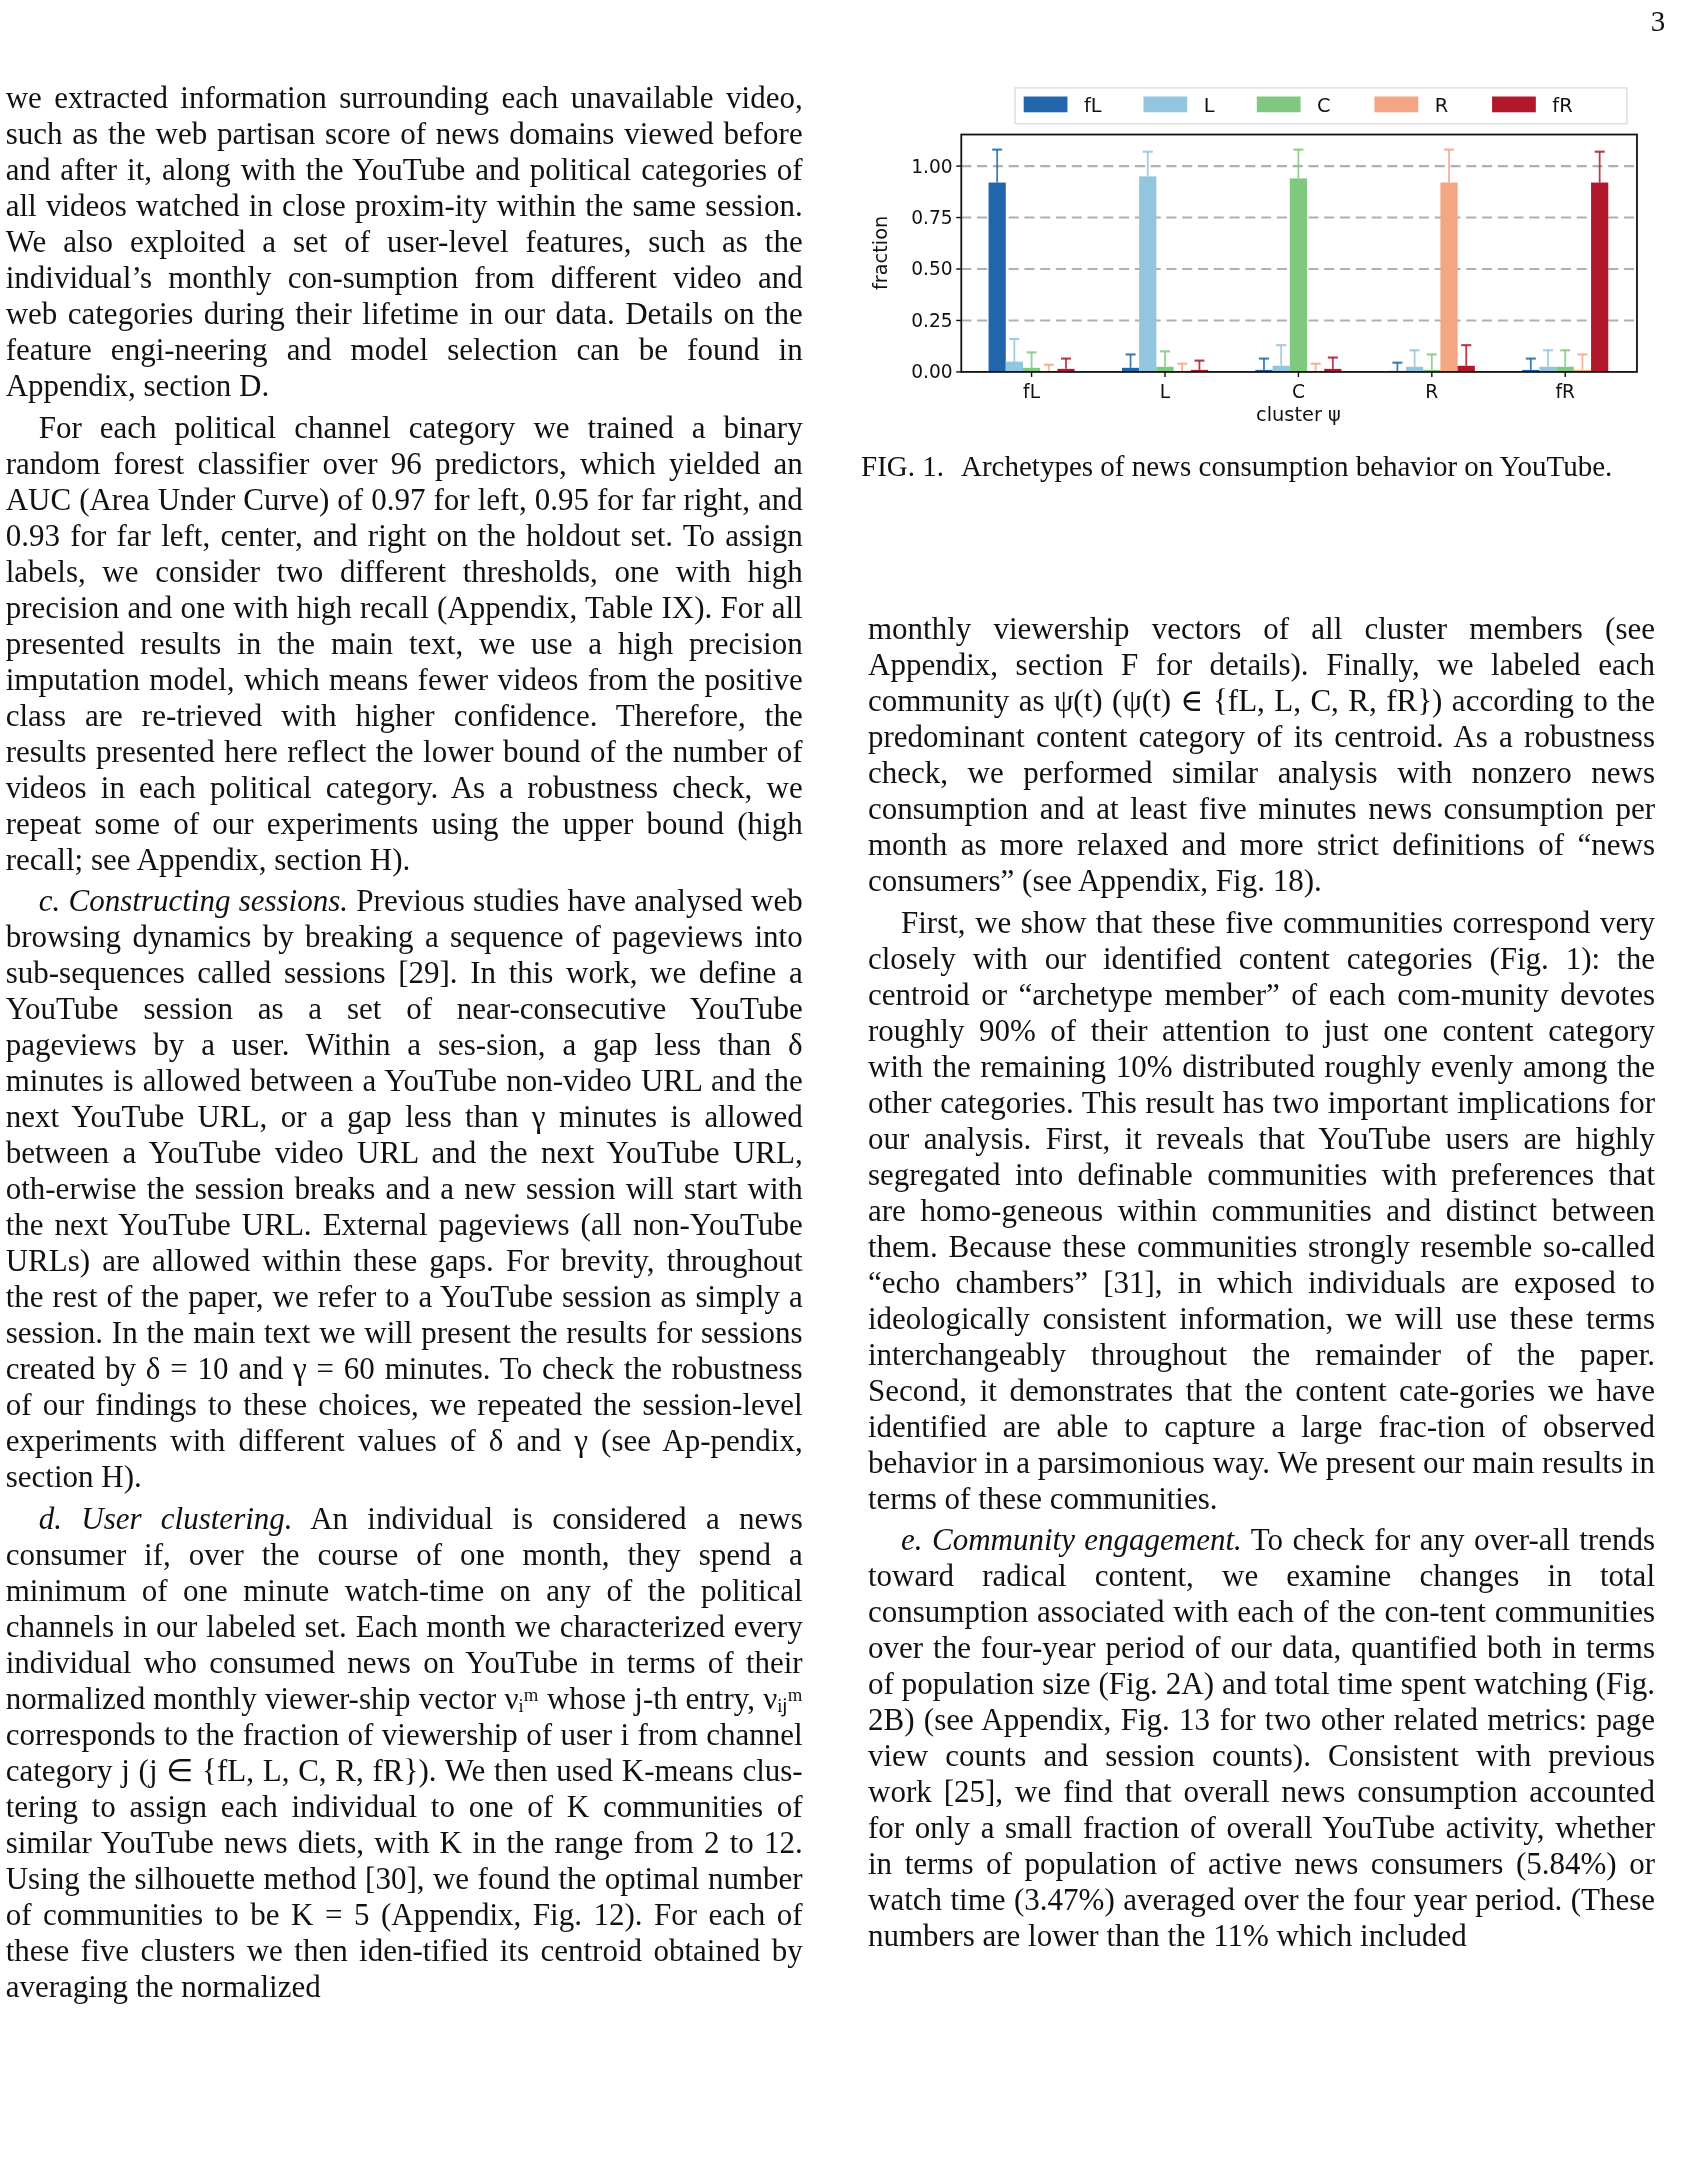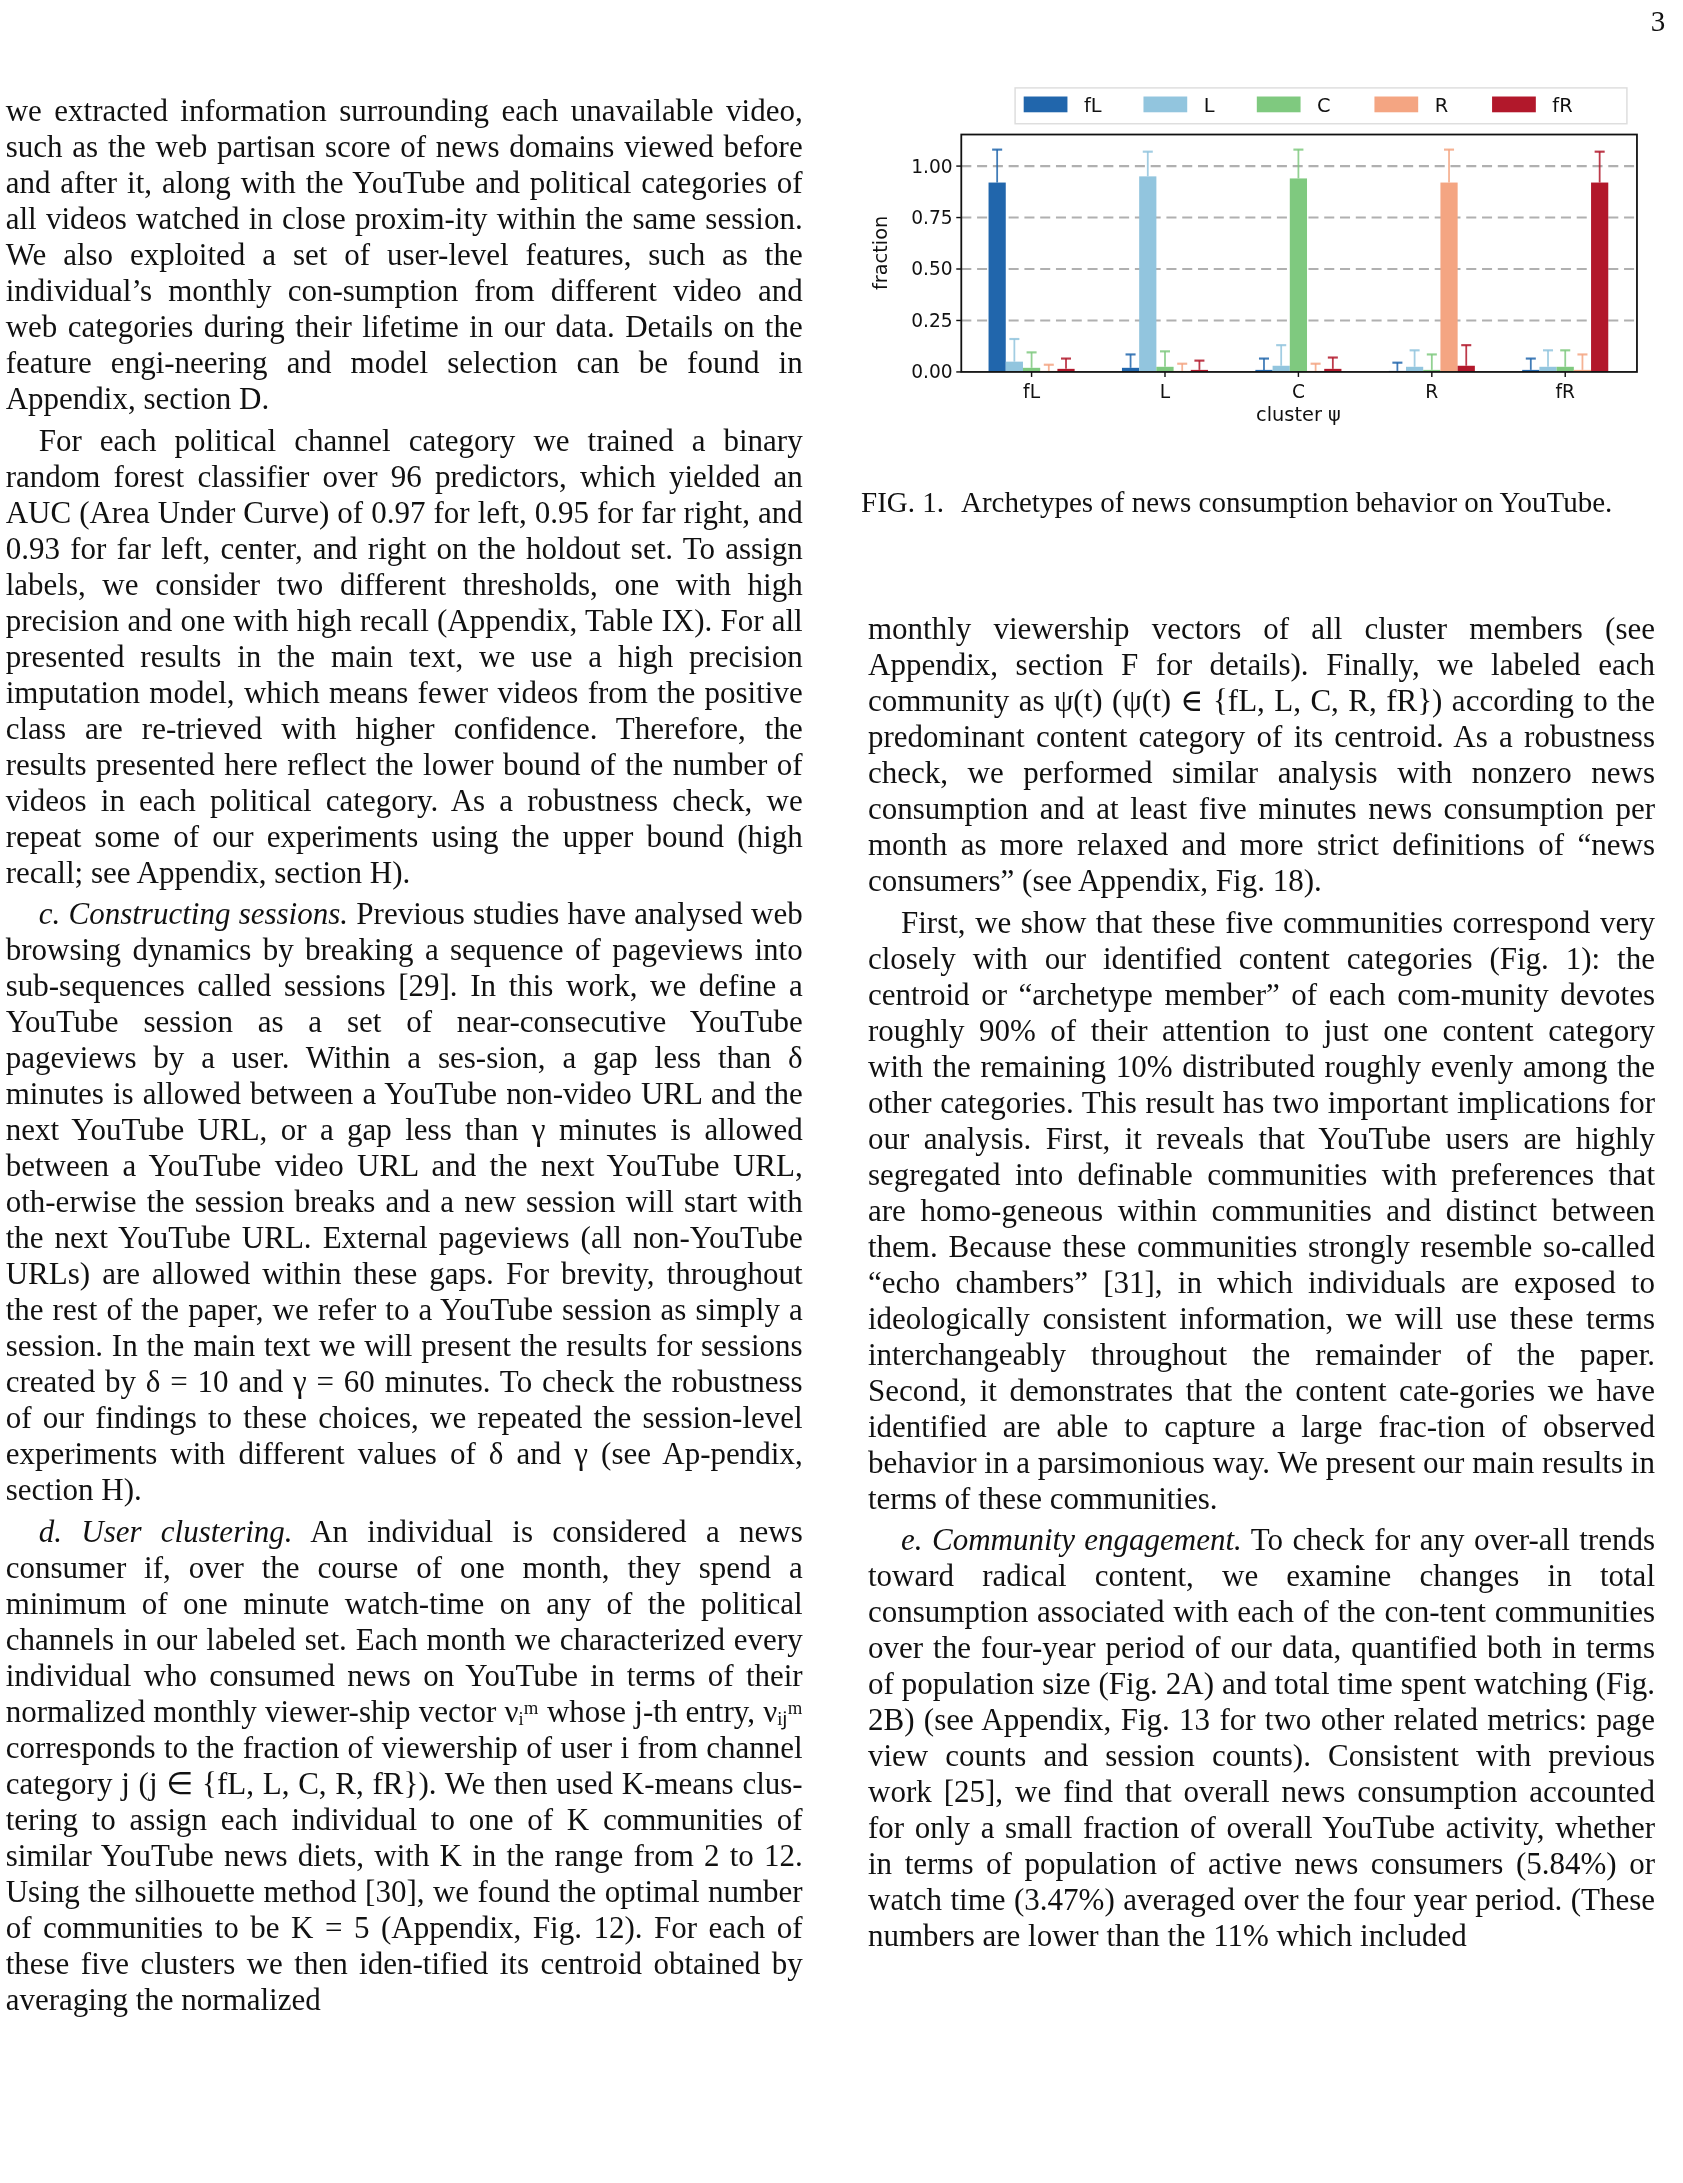--- a/index.html
+++ b/index.html
@@ -6,33 +6,33 @@
   body {
     width: 1684px; height: 2183px; position: relative; overflow: hidden;
     font-family: "Liberation Serif", "DejaVu Serif", serif;
     color: #111111;
   }
   .page-number {
     position: absolute; top: 4.3px; right: 18.7px;
     font-size: 29px; line-height: 34px;
   }
   .column {
-    position: absolute; top: 93px;
+    position: absolute; top: 80px;
     font-size: 31px; line-height: 36px;
     text-align: justify; hyphens: manual;
   }
   .col-left { left: 5.7px; width: 797px; }
   .col-right { left: 868px; width: 787px; }
   .para { margin: 0 0 5.7px 0; text-indent: 0; }
   .para.indent { text-indent: 33px; font-family: Liberation Serif, serif; }
   .para.noindent { text-indent: 0; }
   .run-in { font-style: italic; }
   .figure { position: absolute; left: 858px; top: 80px; width: 789px; height: 373px; }
   .caption {
-    position: absolute; left: 861px; top: 486px; width: 784px;
+    position: absolute; left: 861px; top: 450px; width: 784px;
     font-size: 29px; line-height: 33px; text-align: justify;
   }
   .caption .fig-label { margin-right: 17px; }
   .col-right-body { top: 611px; }
   .section-heading {
     text-align: center; font-weight: bold; font-size: 29px;
     letter-spacing: 0.4px; margin: 68px 0 66px 0;
   }
   svg text { font-family: "DejaVu Sans", sans-serif; }
 </style>

